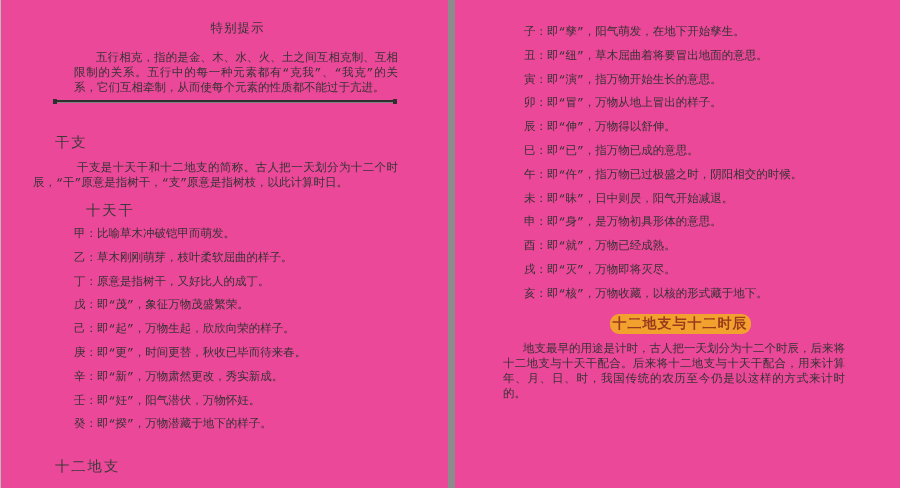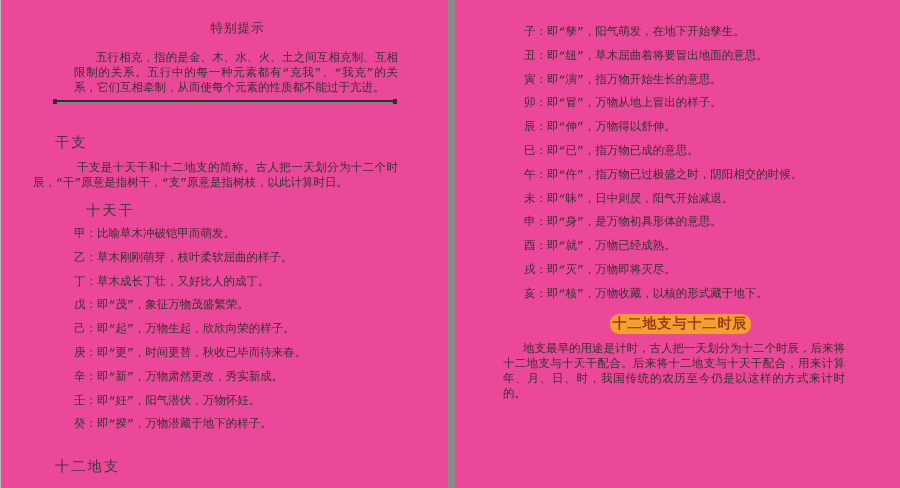--- a/index.html
+++ b/index.html
@@ -77,21 +77,21 @@
 
     <div class="abs heading h-ganzhi">干支</div>
 
     <div class="abs para ganzhi-para">干支是十天干和十二地支的简称。古人把一天划分为十二个时辰，“干”原意是指树干，“支”原意是指树枝，以此计算时日。</div>
 
     <div class="abs heading h-stems">十天干</div>
 
     <div class="abs item-list stem-list">
       <div>甲：比喻草木冲破铠甲而萌发。</div>
       <div>乙：草木刚刚萌芽，枝叶柔软屈曲的样子。</div>
-      <div>丁：草木成长丁壮，又好比人的成丁。</div>
+      <div>丁：原意是指树干，又好比人的成丁。</div>
       <div>戊：即“茂”，象征万物茂盛繁荣。</div>
       <div>己：即“起”，万物生起，欣欣向荣的样子。</div>
       <div>庚：即“更”，时间更替，秋收已毕而待来春。</div>
       <div>辛：即“新”，万物肃然更改，秀实新成。</div>
       <div>壬：即“妊”，阳气潜伏，万物怀妊。</div>
       <div>癸：即“揆”，万物潜藏于地下的样子。</div>
     </div>
 
     <div class="abs heading h-branches">十二地支</div>
   </div>

